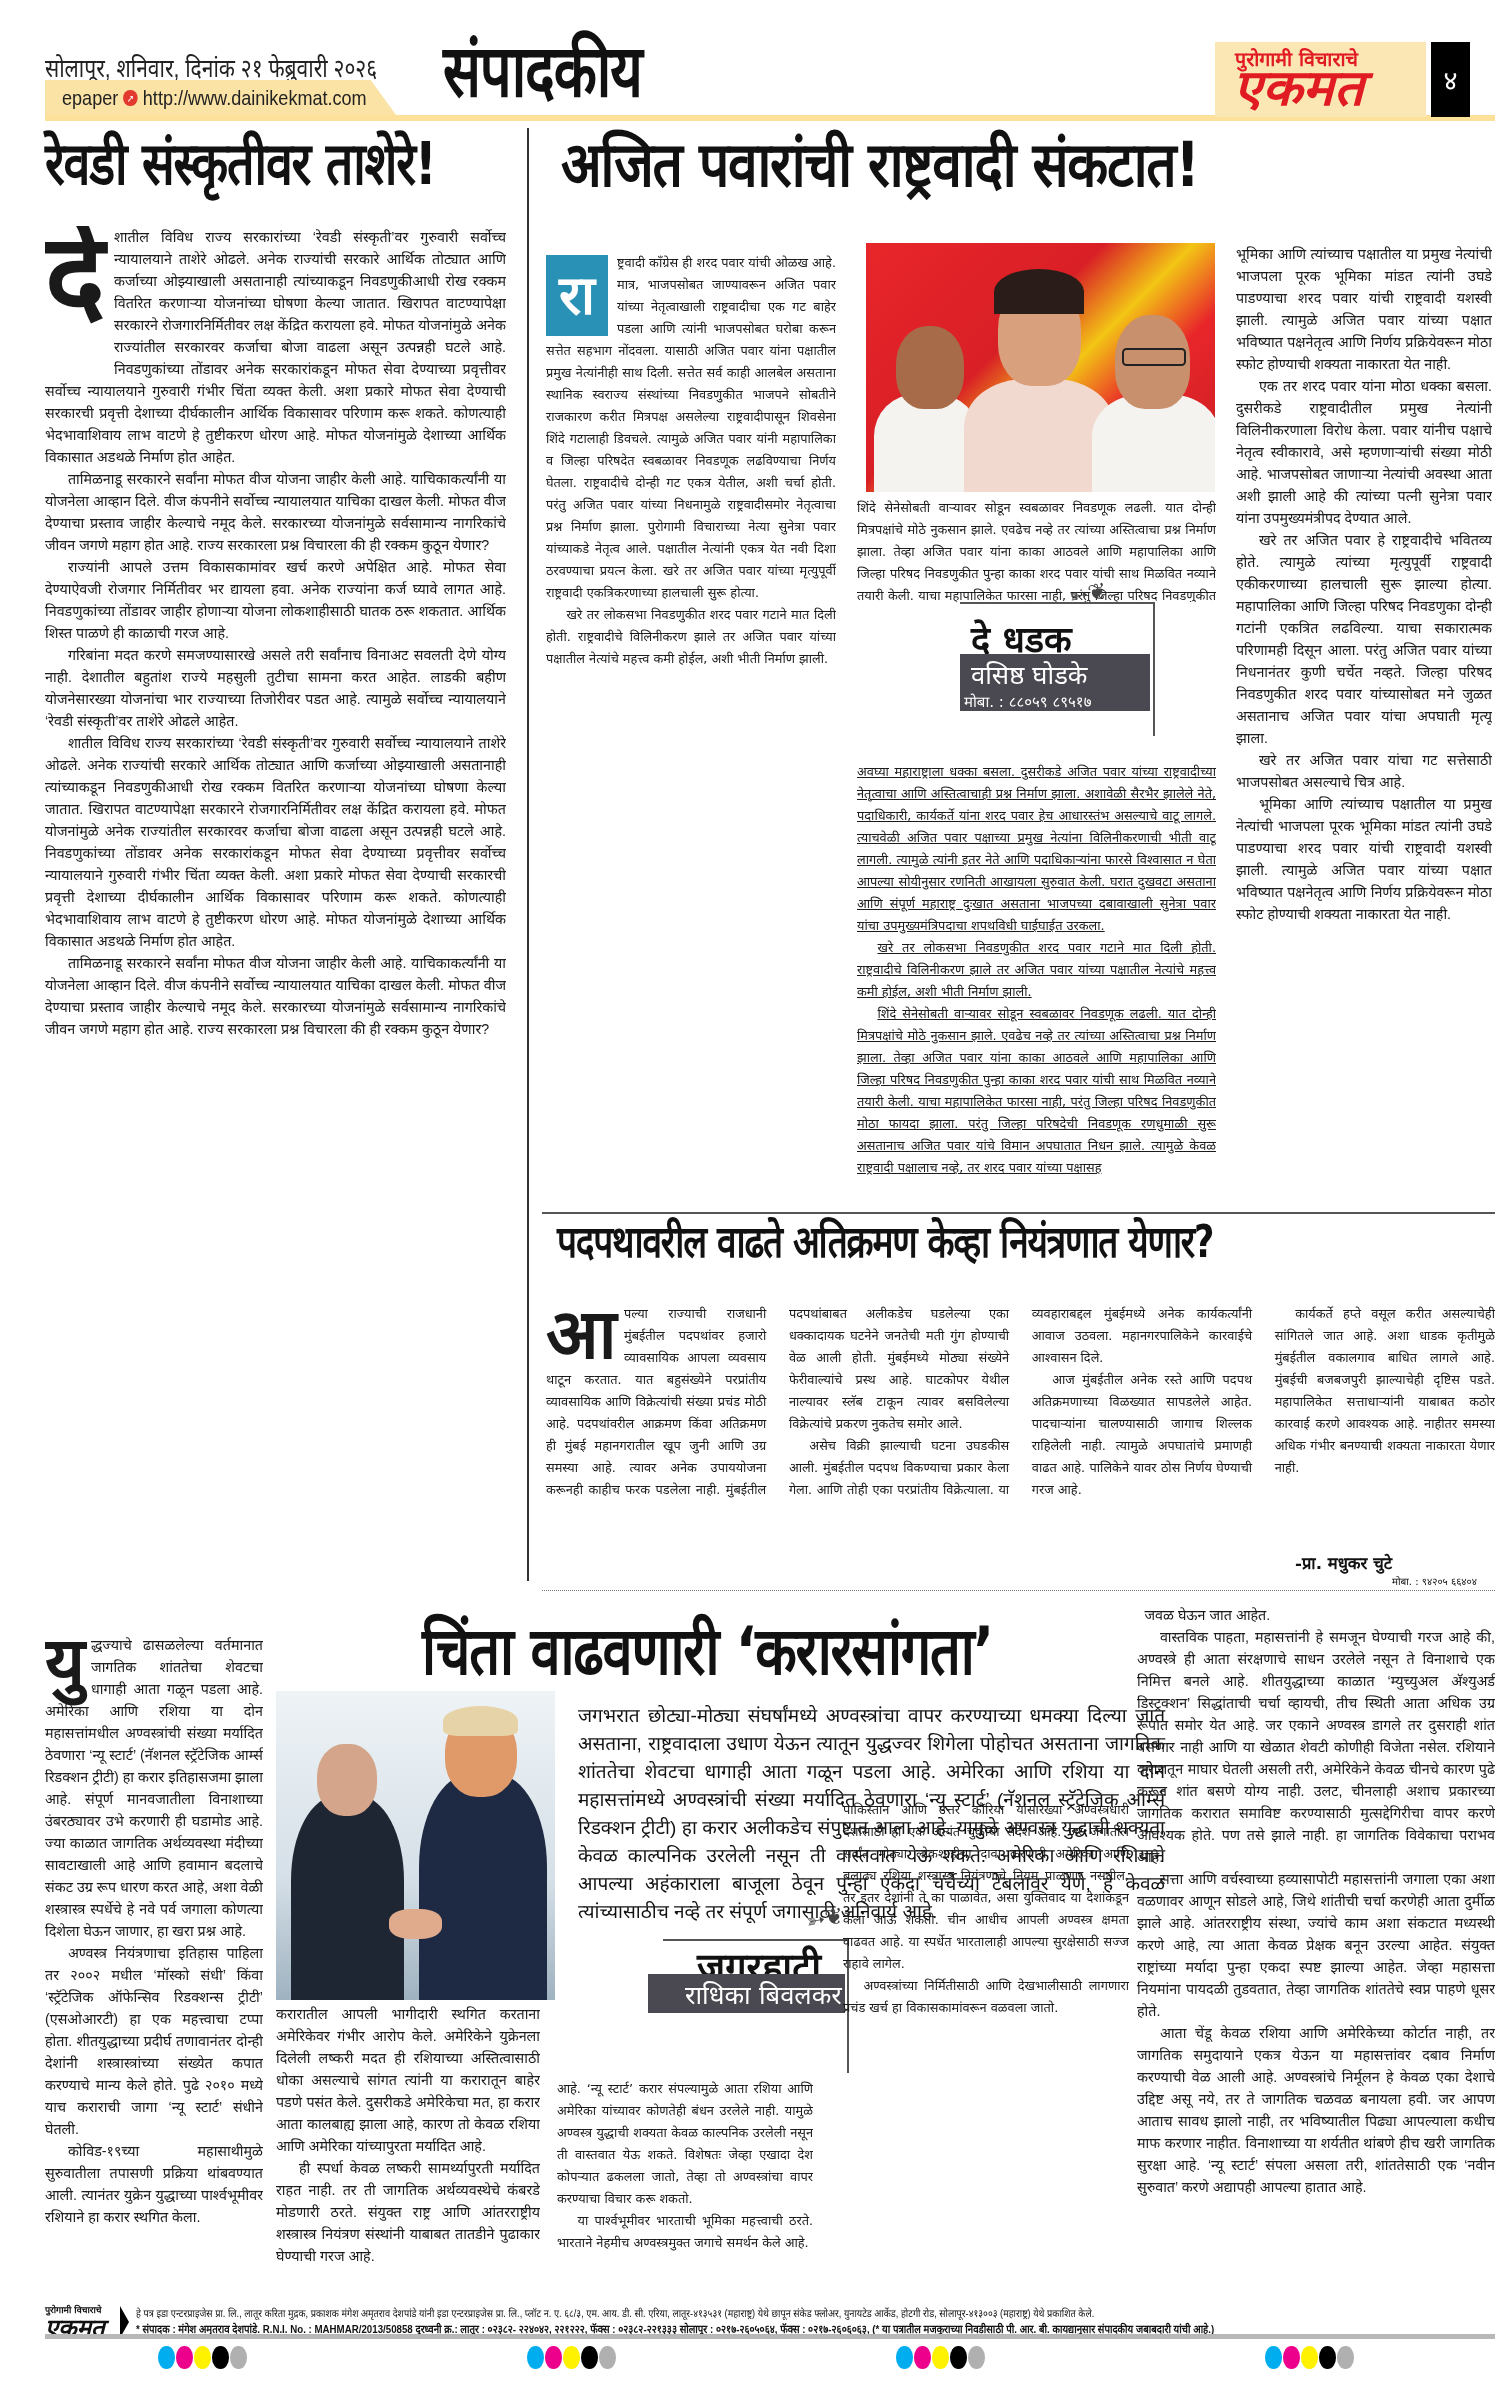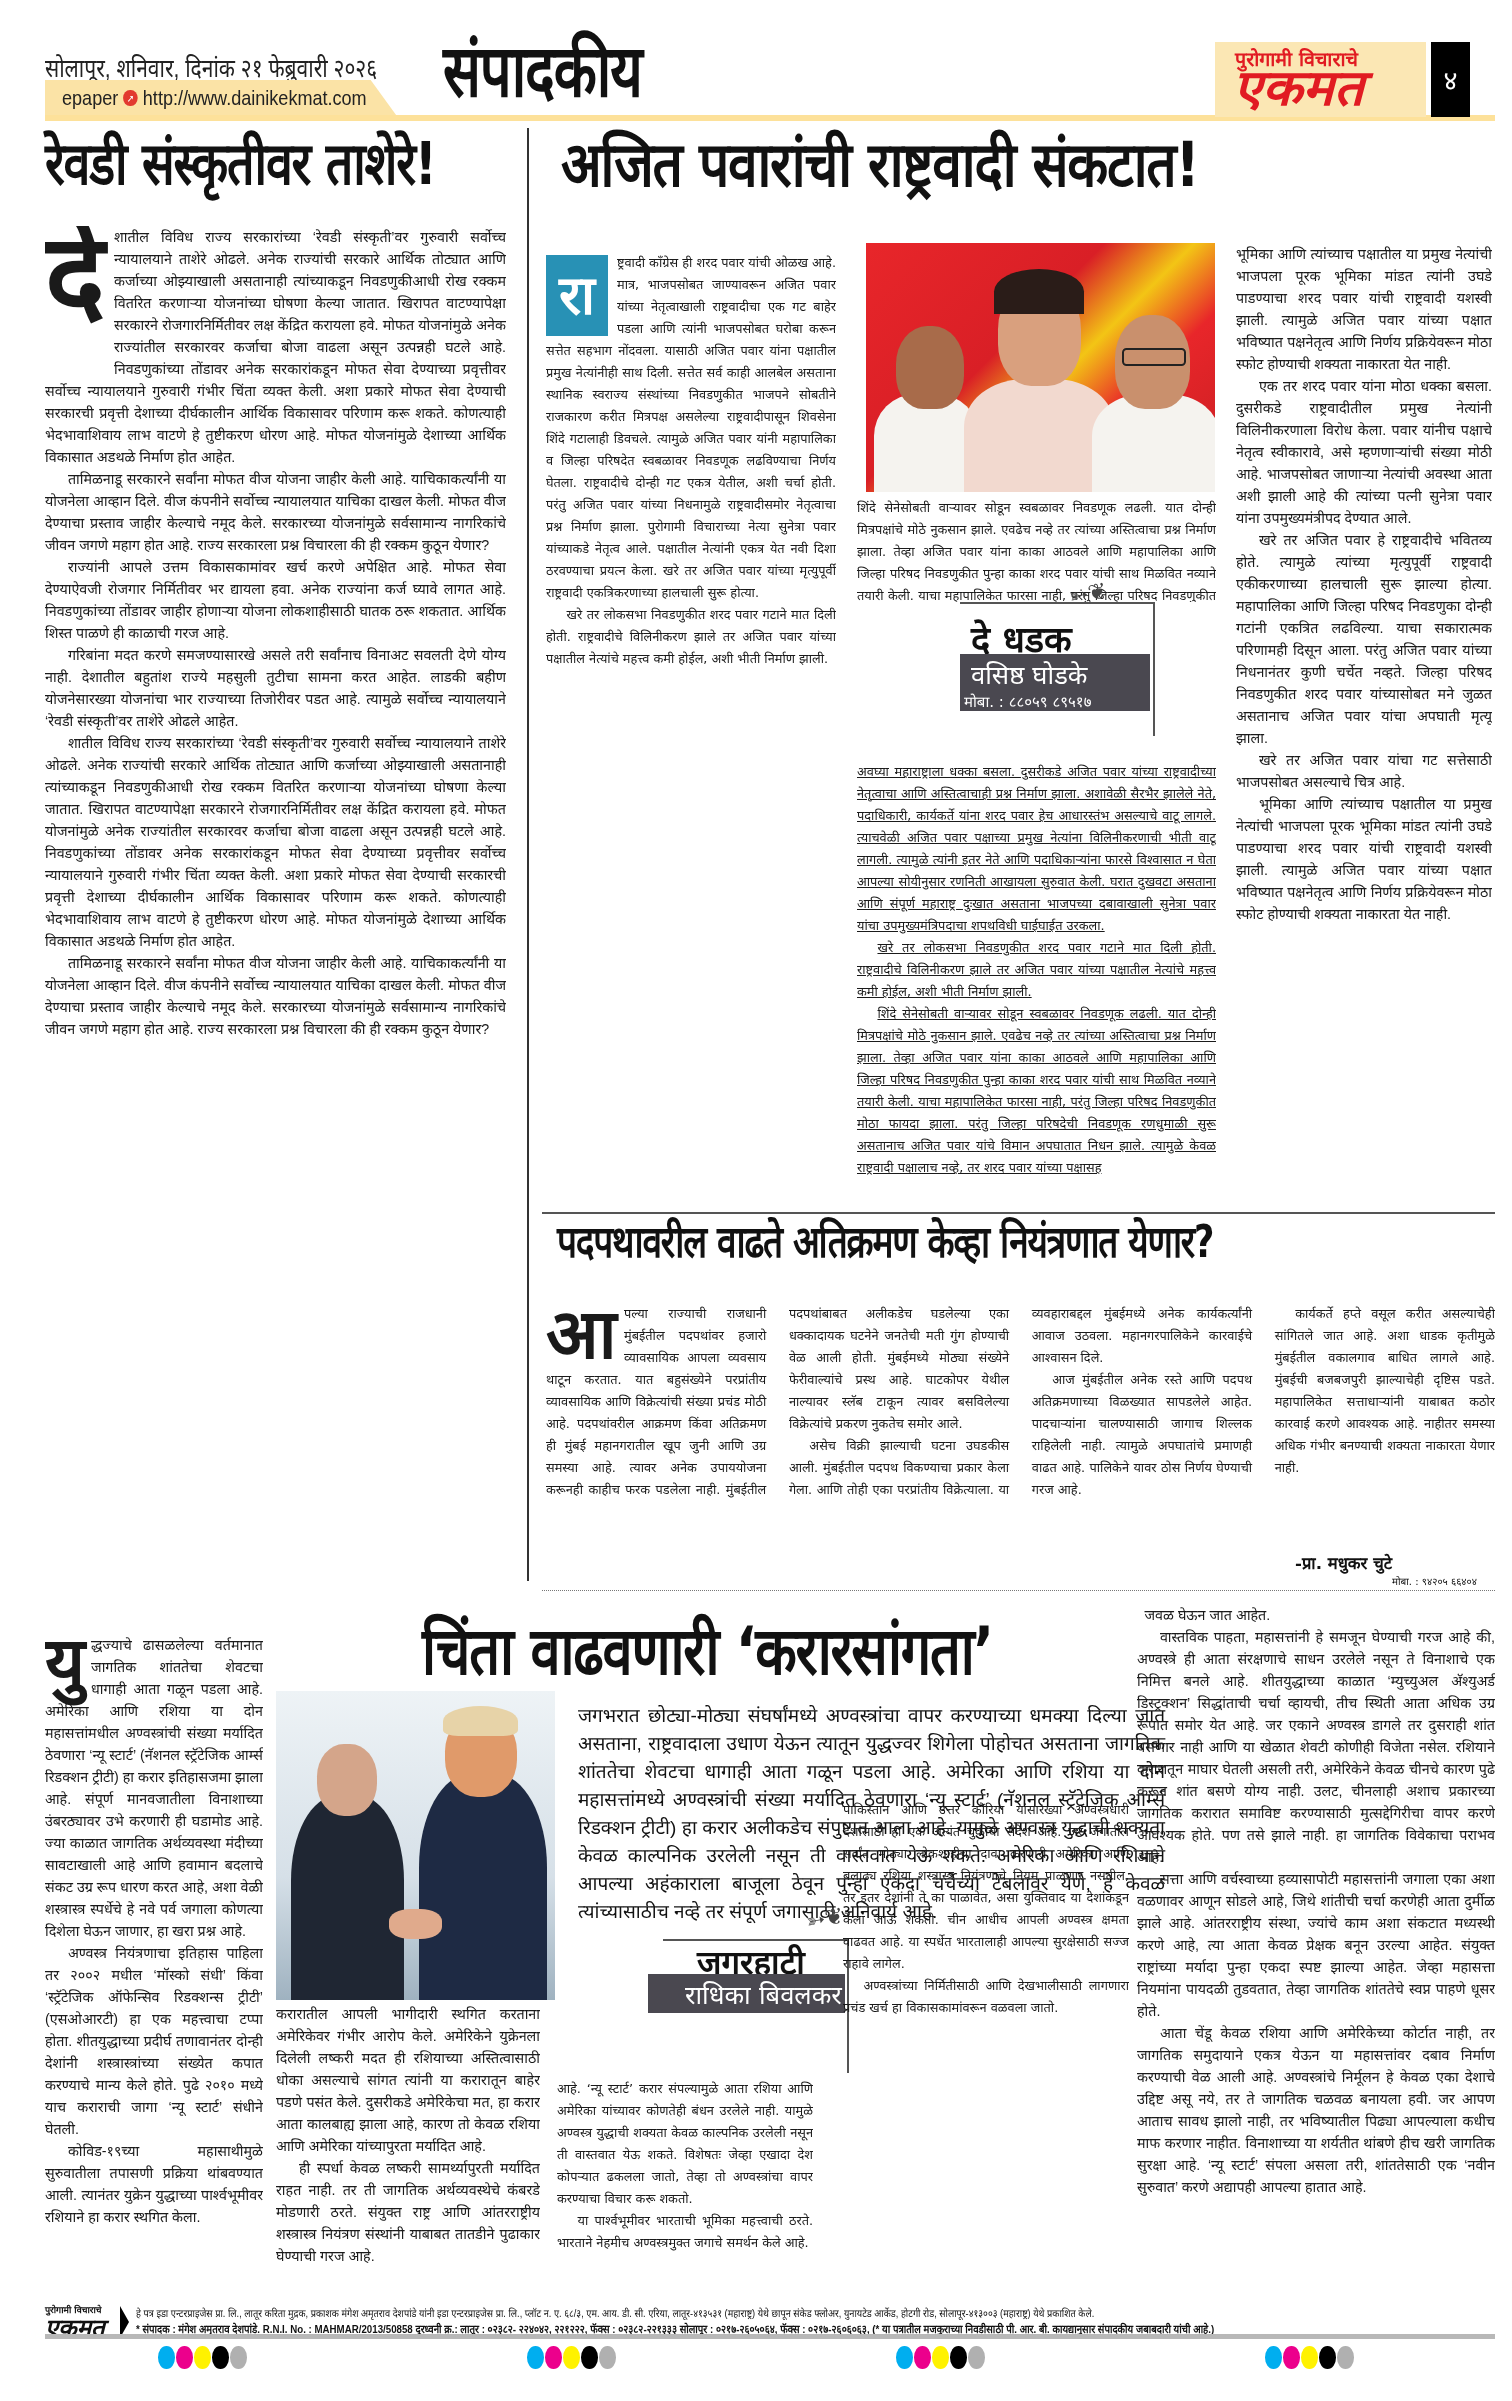--- a/index.html
+++ b/index.html
@@ -65,21 +65,21 @@
   #dropcap-aa{float:left;font-size:69px;line-height:63px;font-weight:bold;margin:0 7.5px 0 0;}
   #padpath-author{left:1295px;top:1551px;font-size:16.6px;font-weight:bold;white-space:nowrap;}
   #padpath-mobile{left:1392px;top:1574px;font-size:10px;white-space:nowrap;}
   #hr-dotted{left:542px;top:1590px;width:953px;height:0;border-top:1.5px dotted #777;}
   #karar-left{left:45px;top:1634px;width:218px;height:655px;}
   #dropcap-yu{float:left;font-size:69px;line-height:57px;font-weight:bold;margin:0 6px 0 0;}
   #karar-photo{left:276px;top:1691px;width:279px;height:309px;background:linear-gradient(180deg,#eef3f6 0%,#d6e0e8 60%,#9fb2c0 100%);overflow:hidden;}
   #karar-lead{left:578px;top:1702px;width:587px;height:241px;font-family:"Liberation Sans",sans-serif;font-size:19px;line-height:28px;text-align:justify;}
   #karar-col2{left:276px;top:2003px;width:264px;height:286px;}
   #jagarhati{left:663px;top:1939px;width:184px;height:132px;}
-  #jagarhati-title{left:697px;top:1939px;font-size:33px;font-weight:bold;}
+  #jagarhati-title{left:697px;top:1939px;font-size:38px;font-weight:bold;}
   #jagarhati-band{left:648px;top:1974px;width:197px;height:39px;background:#4a4850;}
   #jagarhati-author{left:685px;top:1977px;color:#fff;font-size:25.6px;}
   #sprig2{left:806px;top:1905px;}
   #karar-col3b{left:557px;top:2026px;width:256px;height:264px;}
   #karar-col4{left:828px;top:1799px;width:286px;height:384px;margin-left:15px;}
   #karar-col5{left:1137px;top:1604px;width:358px;height:685px;}
 
   
   #footer-rule{left:45px;top:2334px;width:1450px;height:4.5px;background:#b8b8b8;}
   #footer-logo-tag{left:45px;top:2303px;font-size:9px;color:#111;font-weight:bold;white-space:nowrap;}

